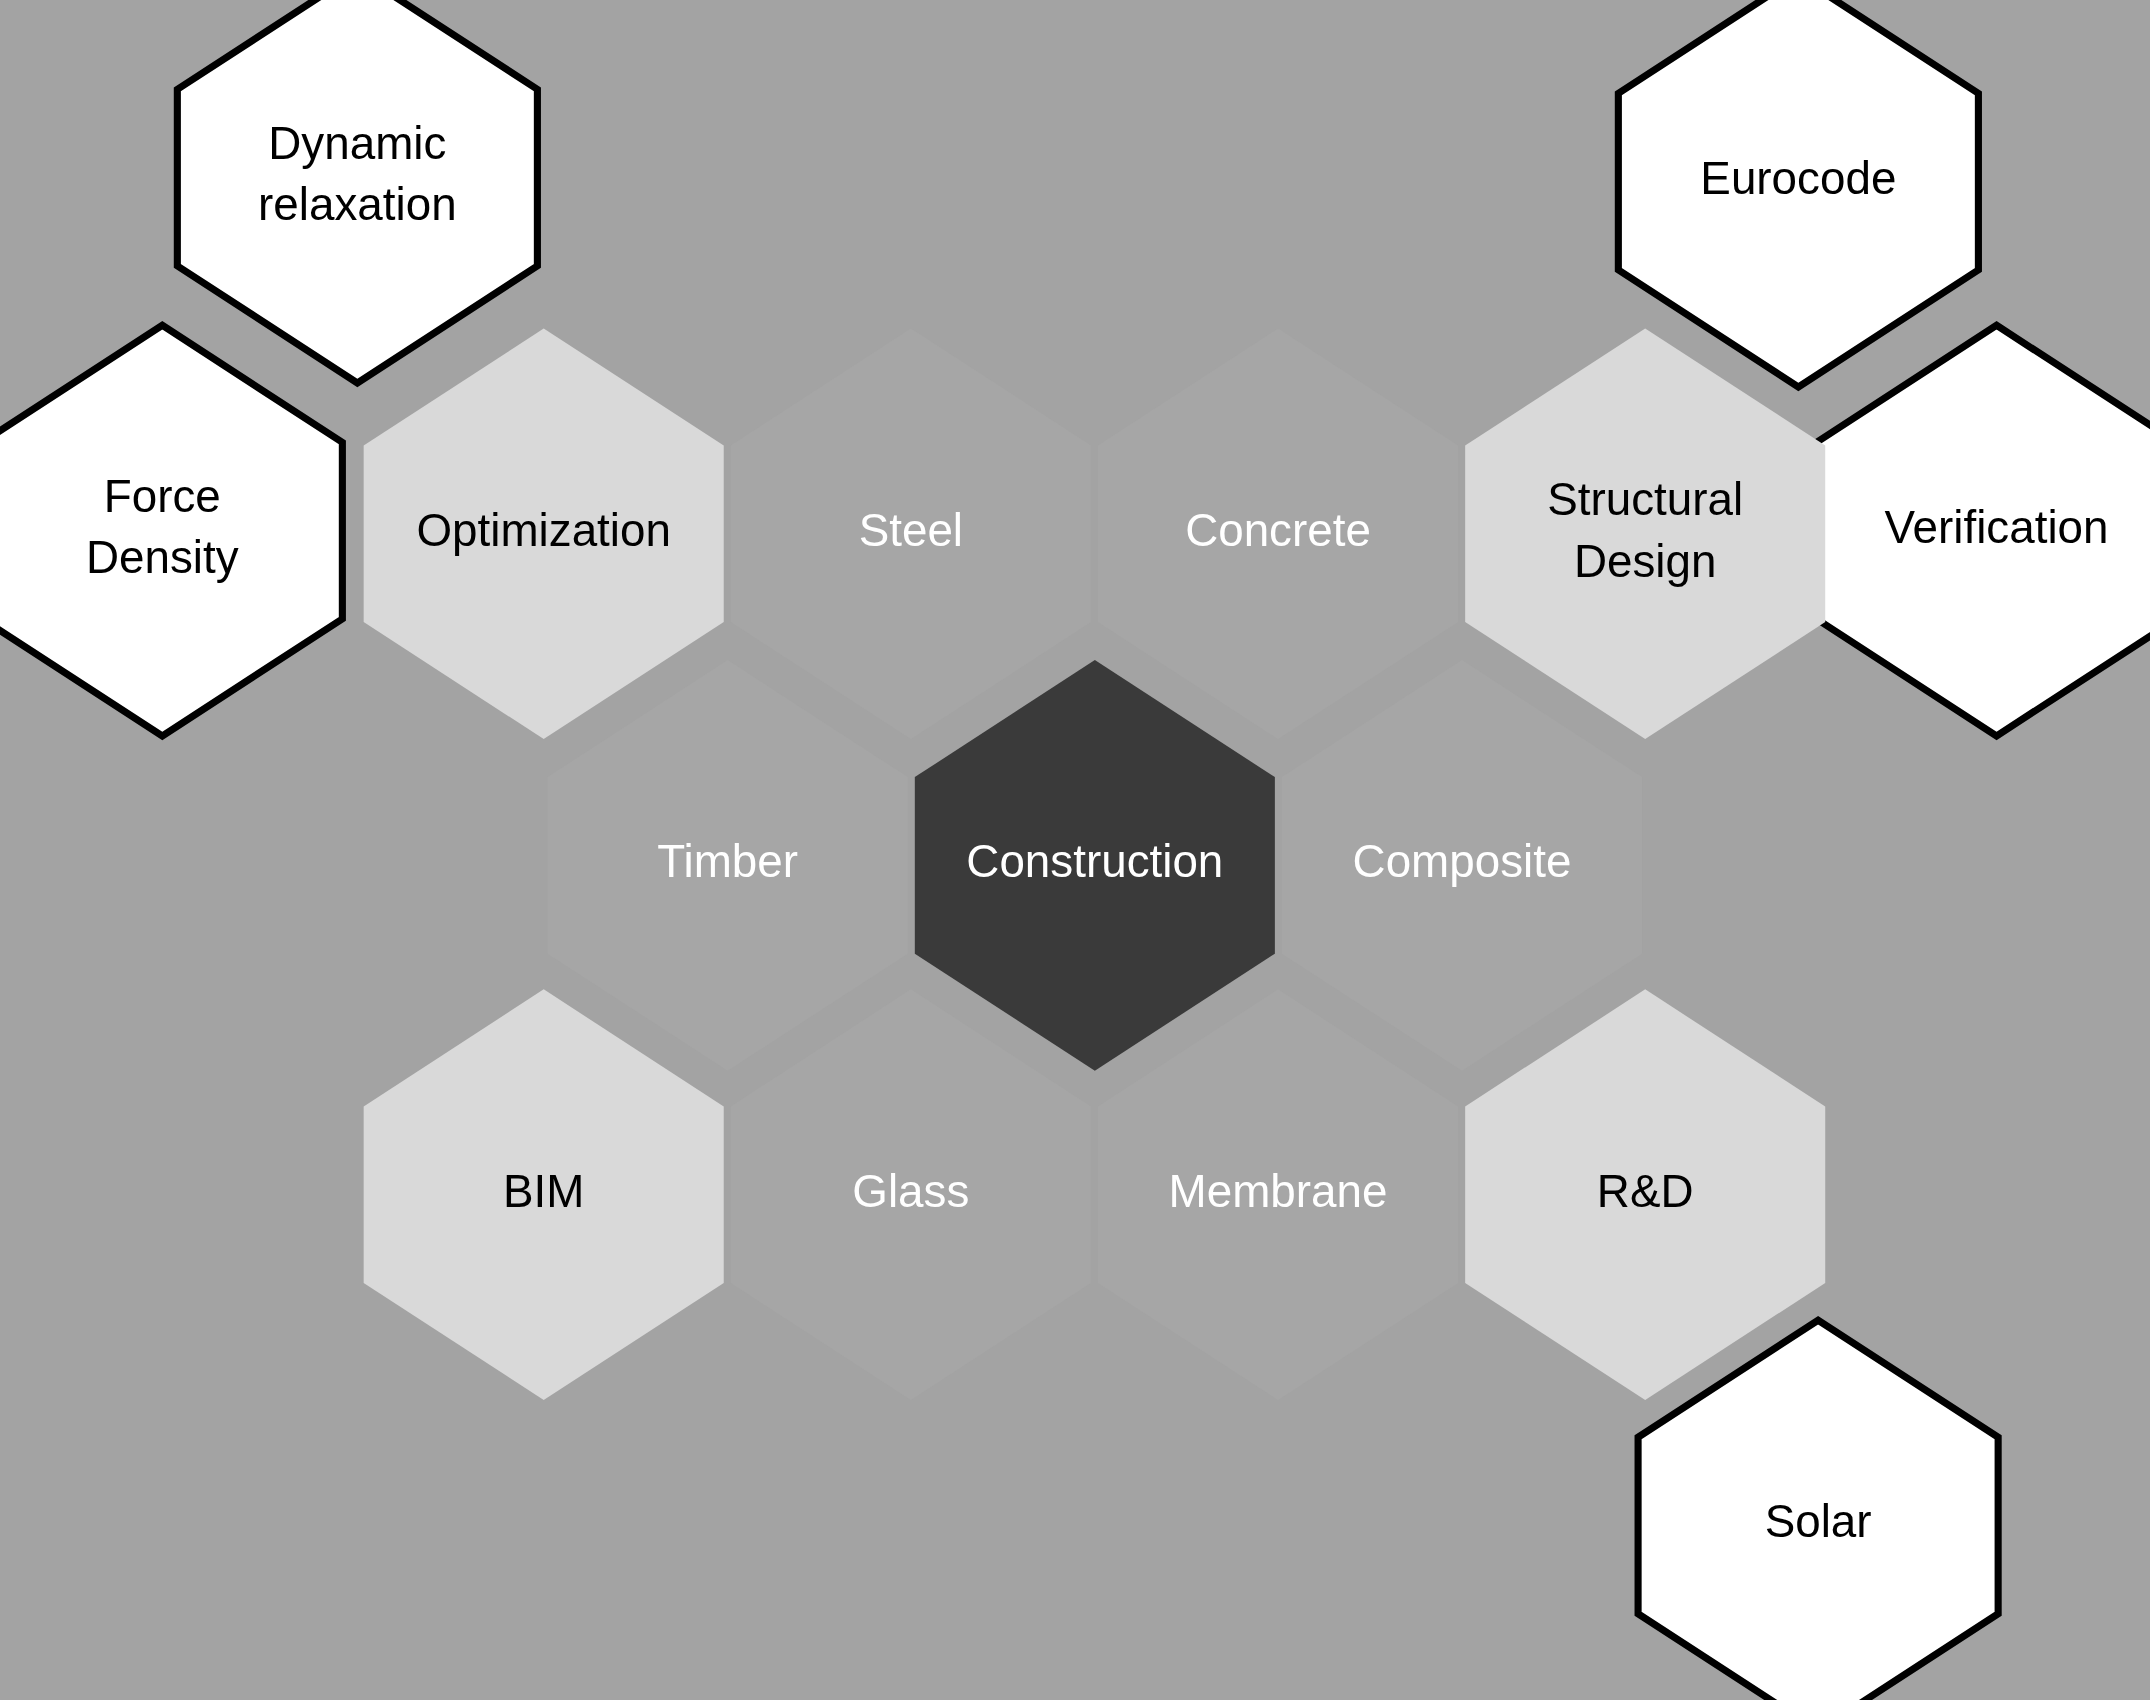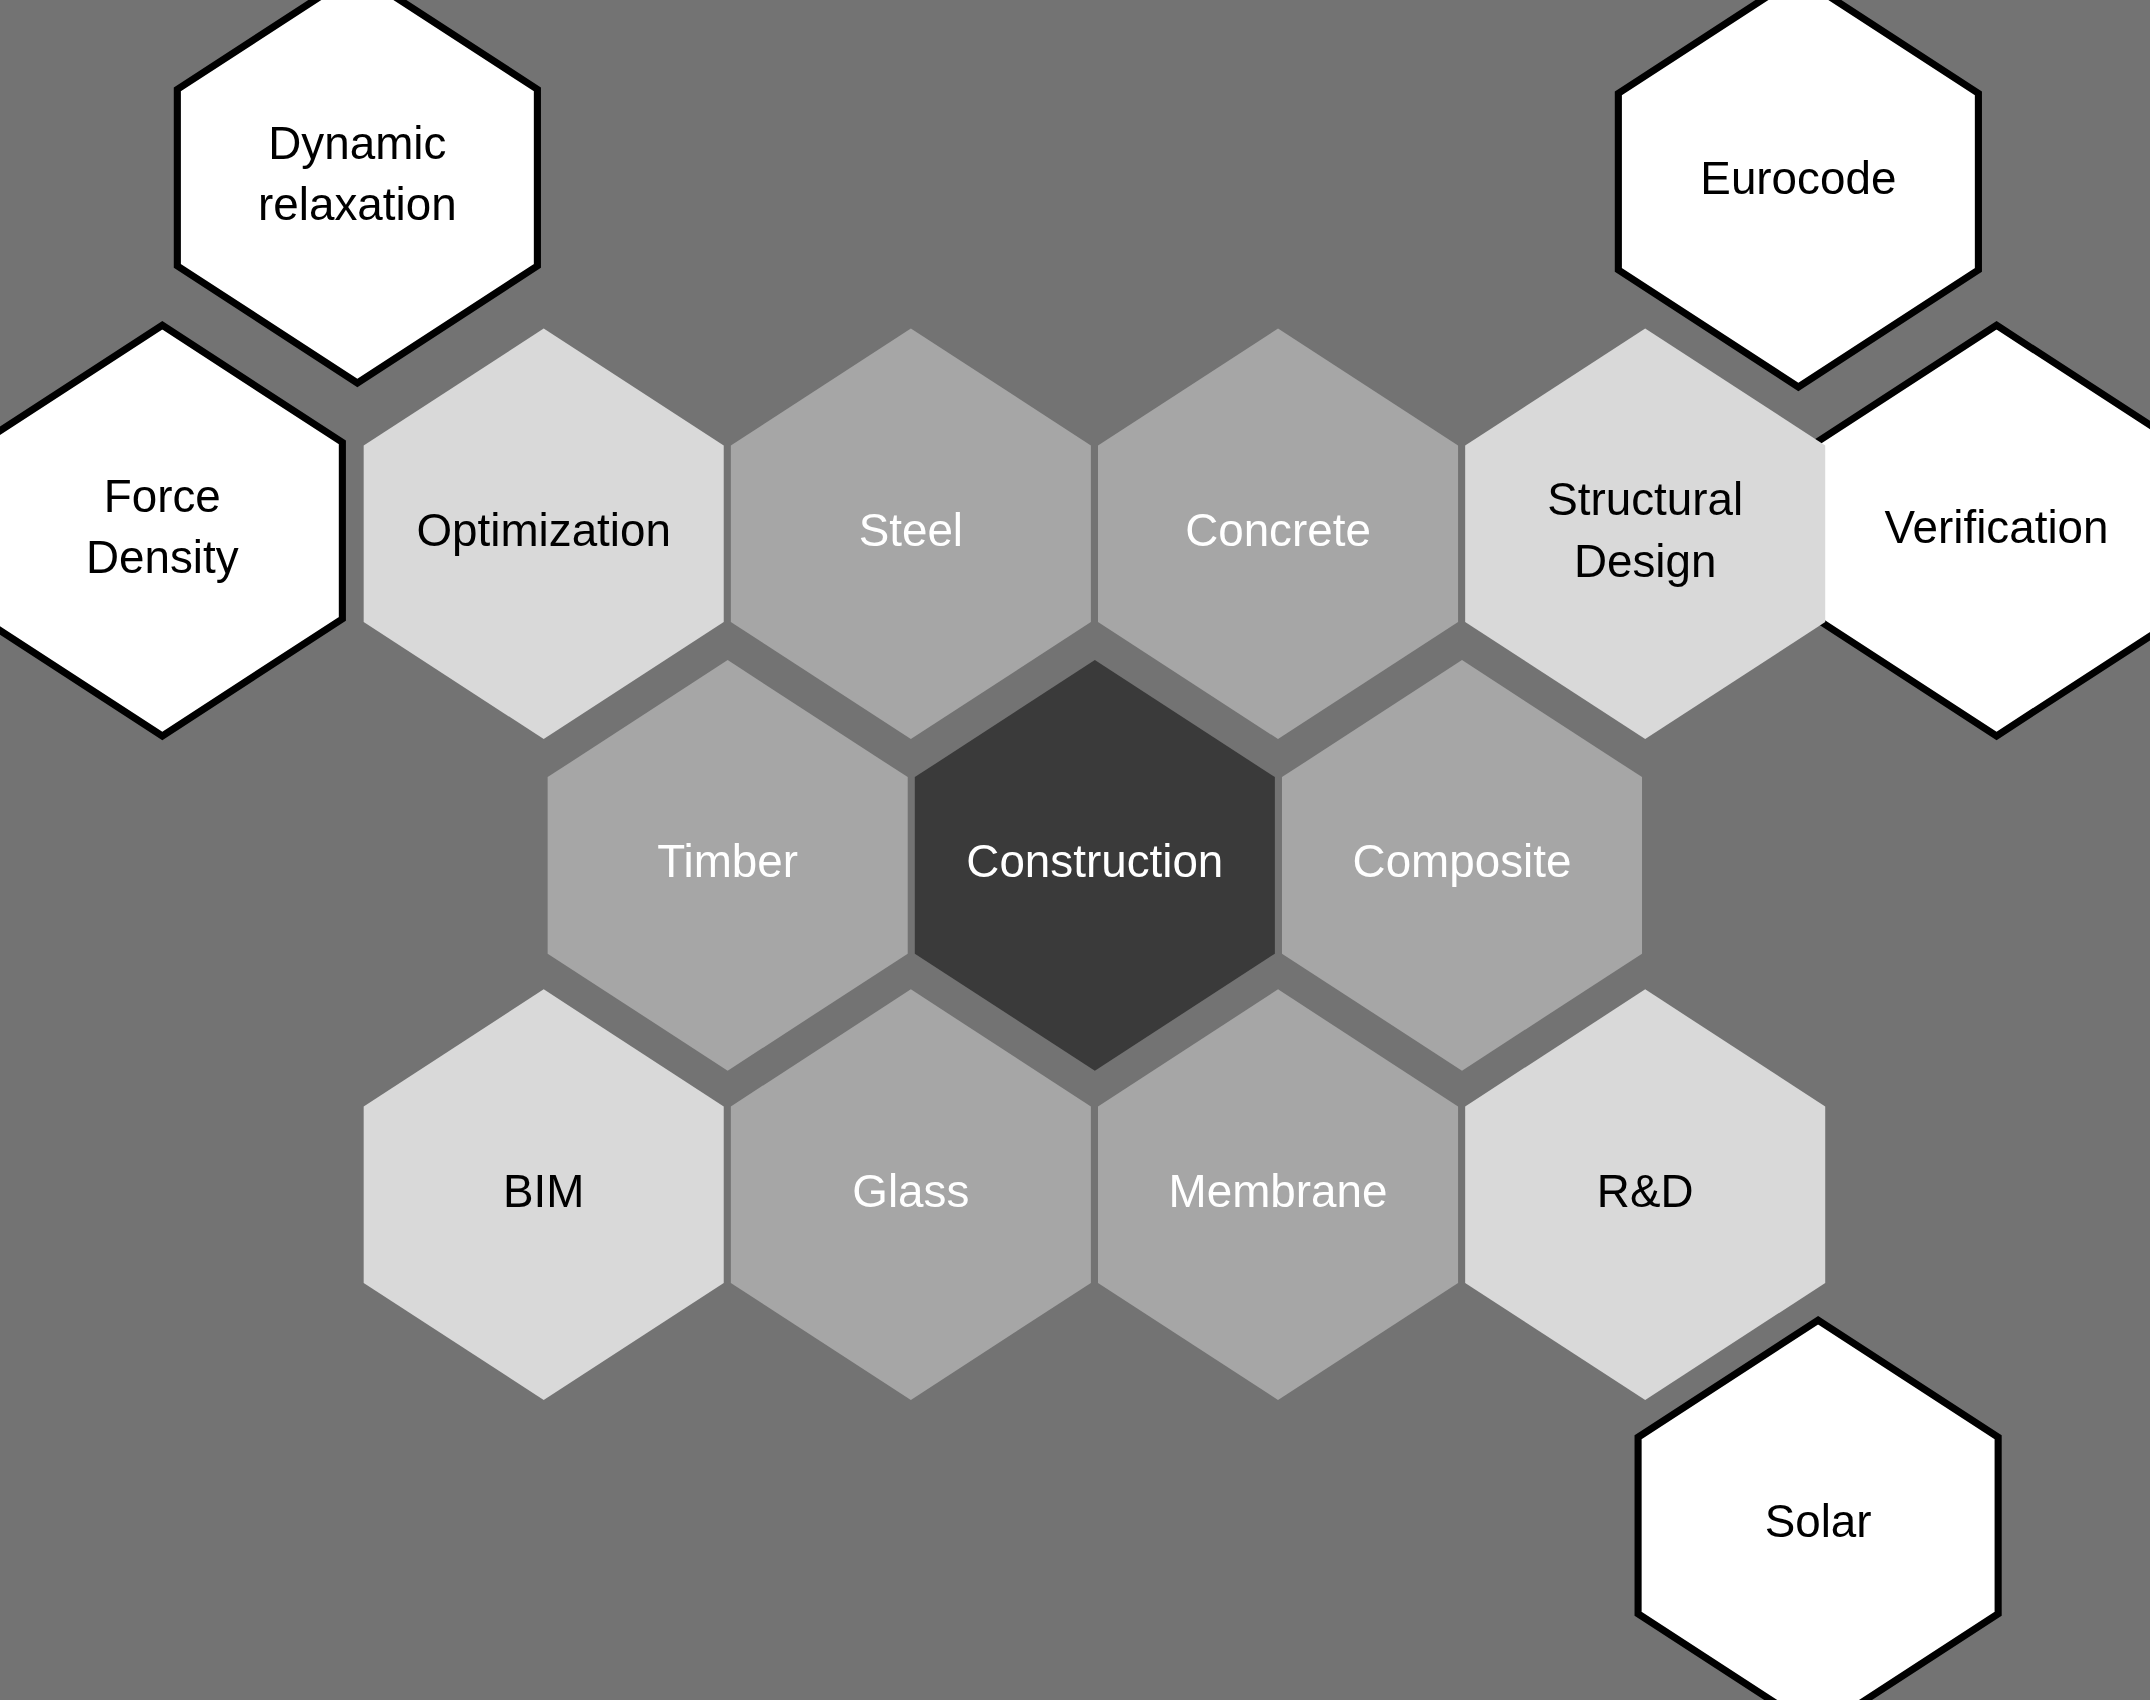--- a/index.html
+++ b/index.html
@@ -4,21 +4,21 @@
 <style>
   html, body {
     margin: 0;
     padding: 0;
     background: #ffffff;
   }
   #stage {
     position: relative;
     width: 2151px;
     height: 1700px;
-    background: #737373;
+    background: #a3a3a3;
     overflow: hidden;
   }
   svg#hexmap {
     position: absolute;
     left: 0;
     top: 0;
     width: 2151px;
     height: 1700px;
     display: block;
   }

